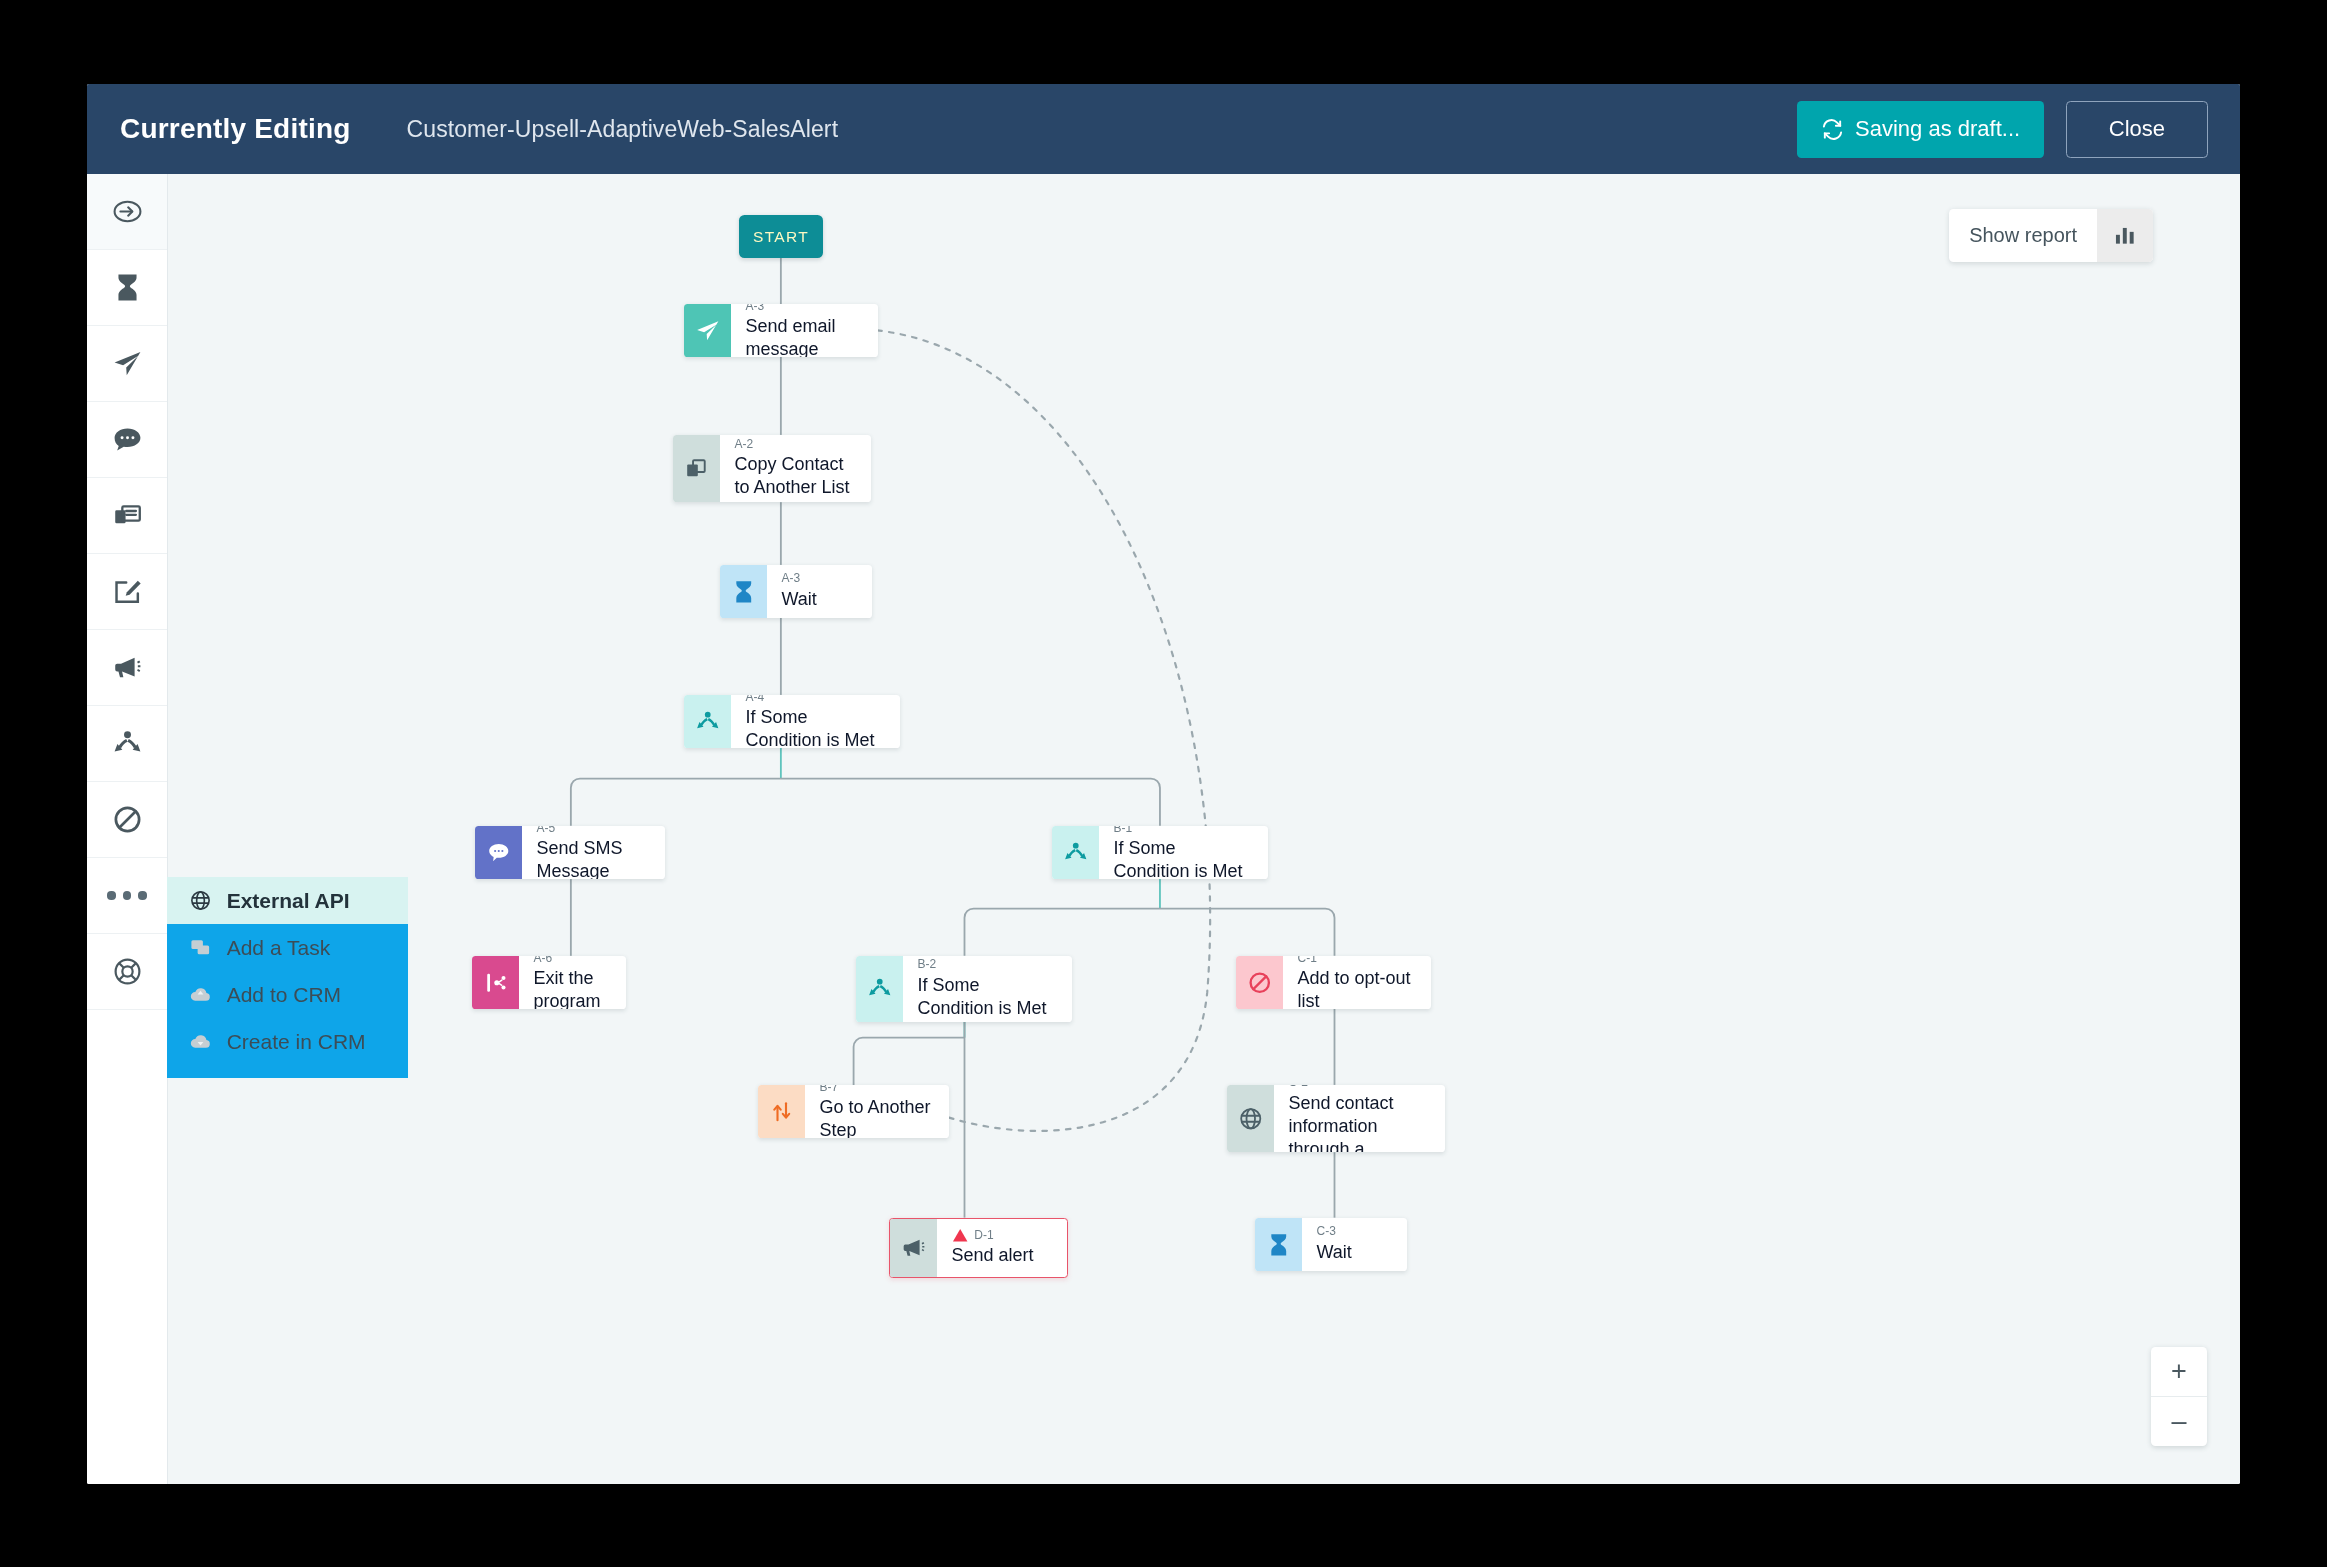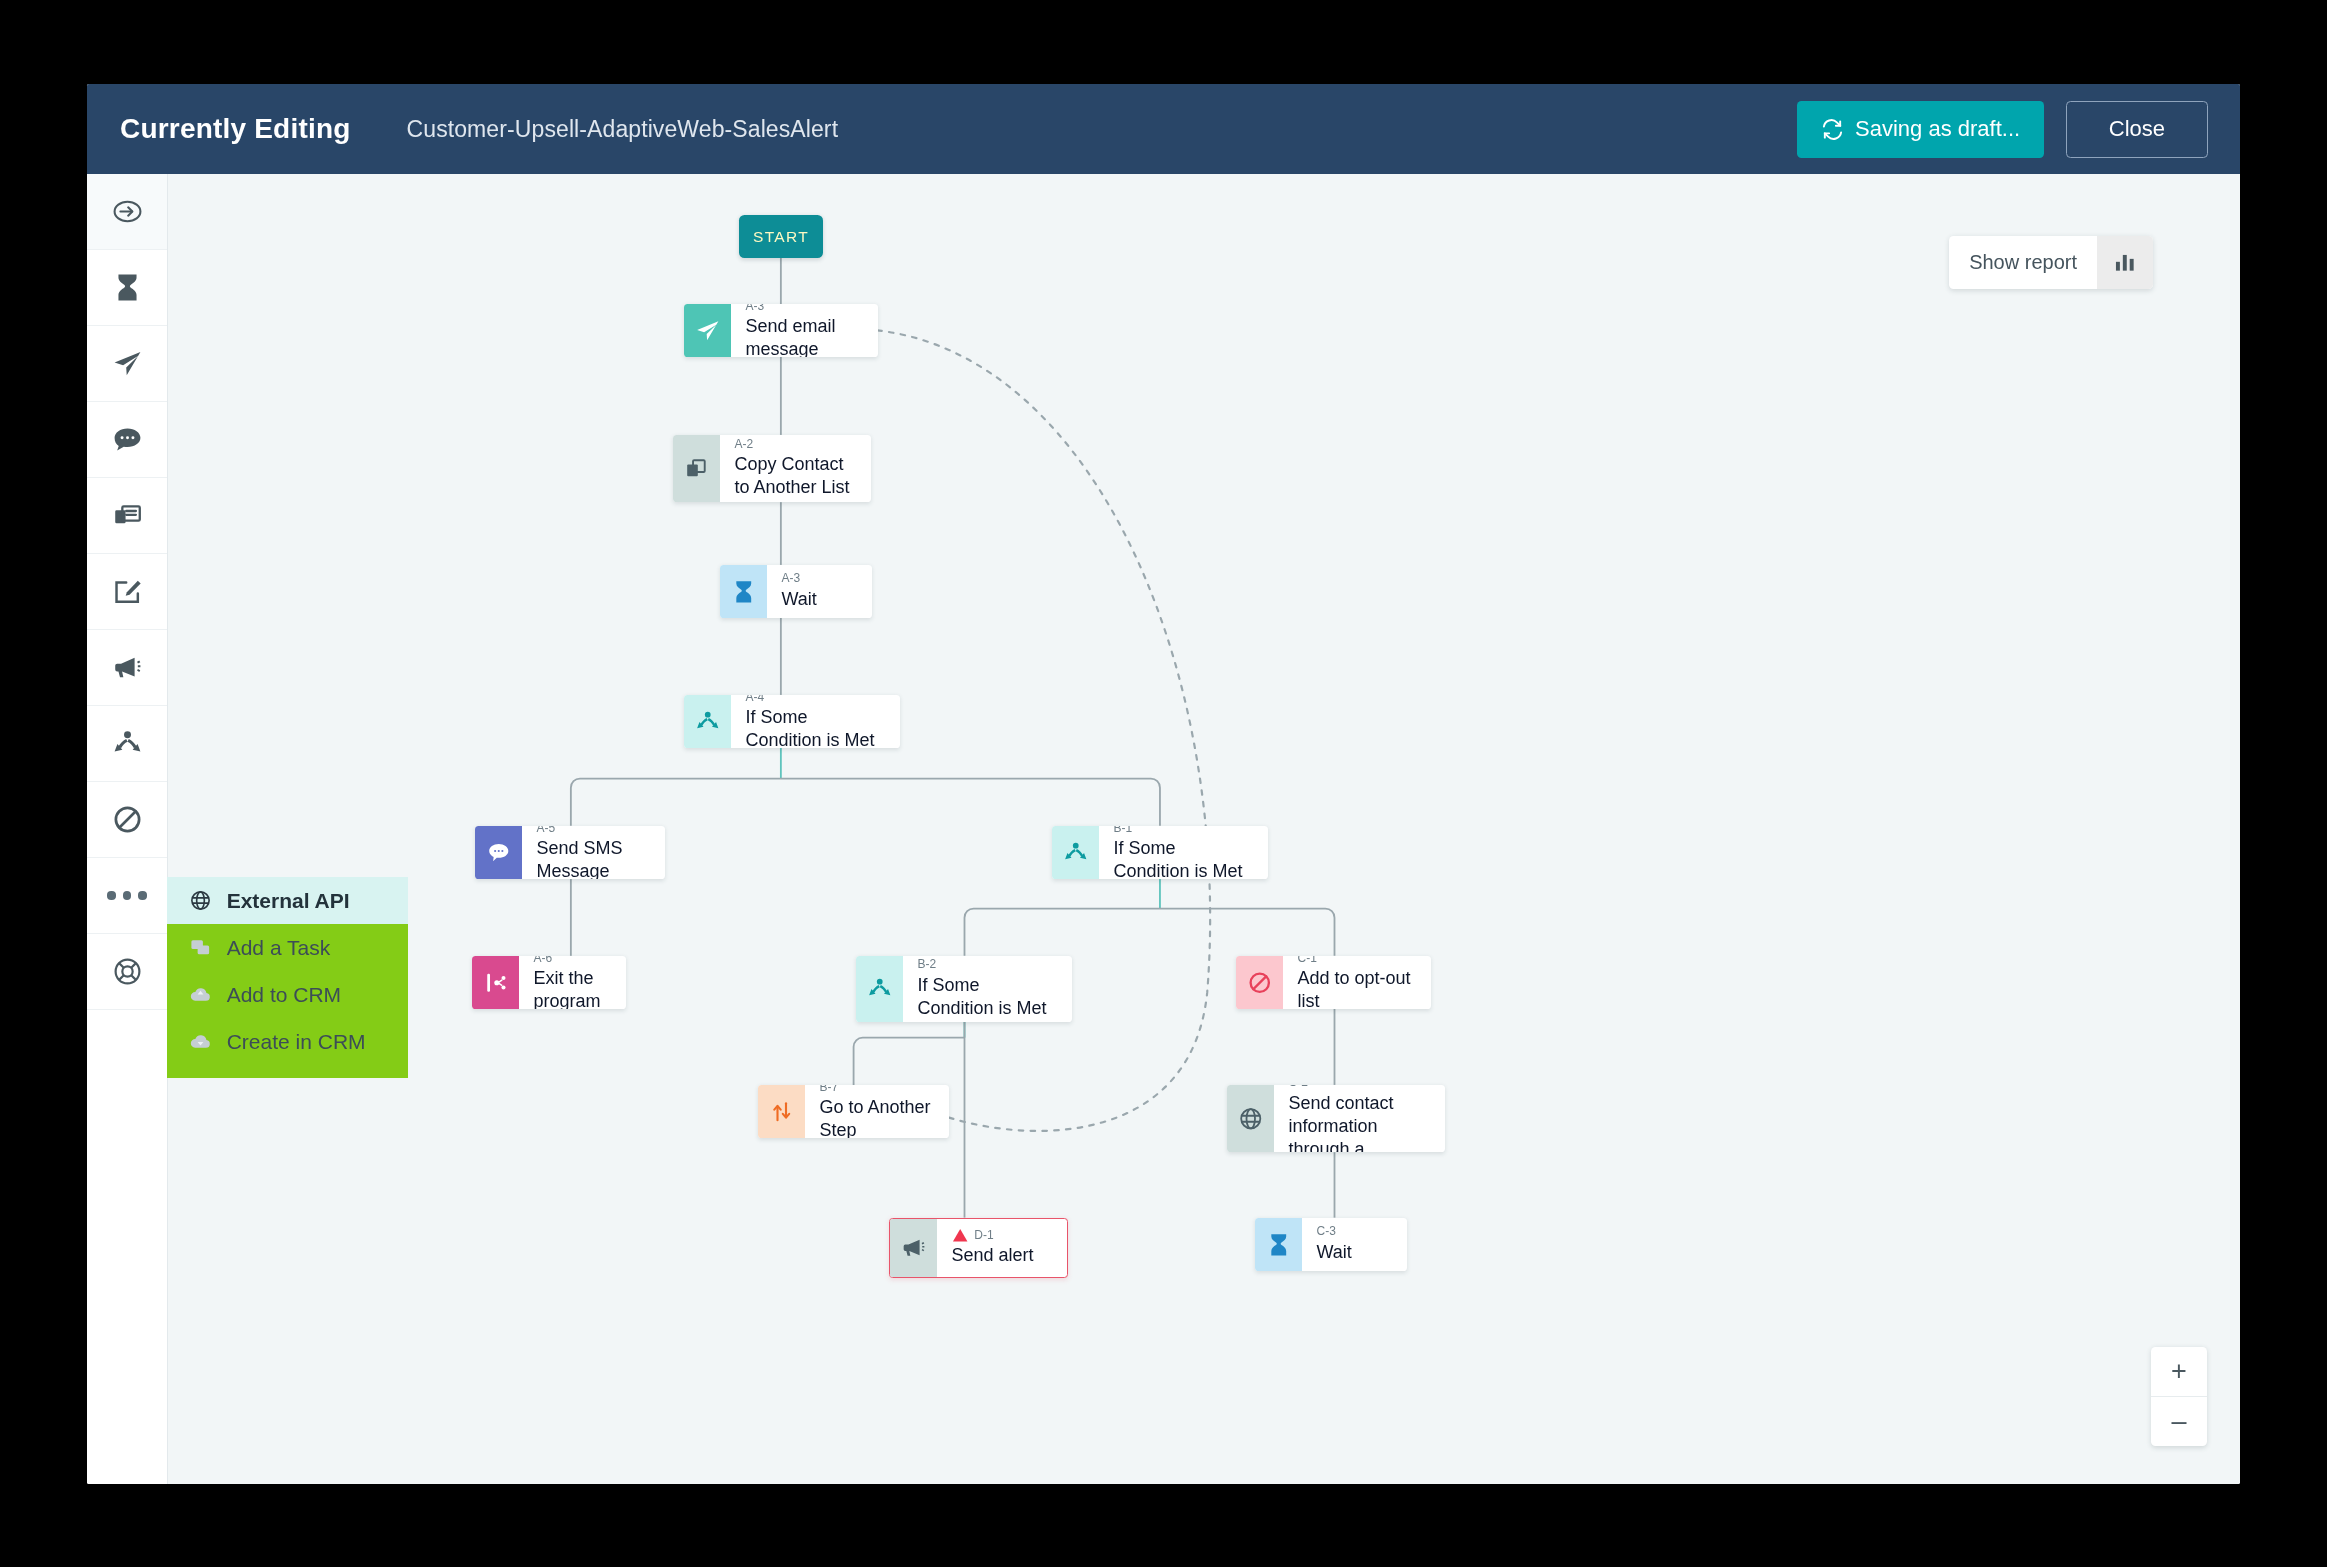--- a/index.html
+++ b/index.html
@@ -42,21 +42,21 @@
   .rail-item{
     width:80px;height:76px;display:flex;align-items:center;justify-content:center;
     border-bottom:0.9px solid #edf1f3;cursor:pointer;box-sizing:border-box;
   }
   .rail-item.active{background:#f7fafb;}
   .rail-item svg{width:31px;height:31px;display:block;}
   .dots{display:flex;gap:7.3px;}
   .dots i{width:8.2px;height:8.2px;border-radius:50%;background:#5a6b75;display:block;}
   
   .flyout{
-    position:absolute;left:80px;top:793px;width:241px;background:#84cc16;
+    position:absolute;left:80px;top:793px;width:241px;background:#0ea5e9;
     padding:0 0 12.7px 0;
     text-align:right;
   }
   .fly-item{
     display:flex;align-items:center;height:47px;padding-left:20px;cursor:pointer;
     font-size:21px;color:#3c4d57;
   }
   .fly-item.selected{background:#d8f3f1;font-weight:bold;color:#23323b;}
   .fly-ic{width:27px;margin-right:12.7px;display:flex;align-items:center;justify-content:center;}
   .fly-ic svg{width:23px;height:23px;display:block;}
@@ -82,21 +82,21 @@
   .warn-tri{width:16.4px;height:14.5px;display:block;}
   
   .startnode{
     position:absolute;background:#0d8d96;border-radius:5.5px;color:#fef9c3;
     display:flex;align-items:center;justify-content:center;
     font-size:15.5px;letter-spacing:1.3px;box-shadow:0 1.8px 4.5px rgba(40,60,70,.18);
   }
   
   .showreport{
     position:absolute;right:87px;top:35px;display:flex;height:53px;
-    background:#ffffff;border-radius:4.5px;box-shadow:0 1.8px 5.5px rgba(40,60,70,.15);overflow:hidden;margin-top:27px;
+    background:#ffffff;border-radius:4.5px;box-shadow:0 1.8px 5.5px rgba(40,60,70,.15);overflow:hidden;
   }
   .sr-txt{display:flex;align-items:center;padding:0 20px;font-size:20px;color:#45545d;cursor:pointer;}
   .sr-ic{width:56px;background:#ececec;display:flex;align-items:center;justify-content:center;cursor:pointer;}
   .sr-ic svg{width:23.6px;height:23.6px;display:block;}
   
   .zoomctl{
     position:absolute;right:33px;bottom:38px;width:56px;background:#fff;border-radius:4.5px;
     box-shadow:0 1.8px 5.5px rgba(40,60,70,.16);overflow:hidden;
   }
   .zoomctl div{

